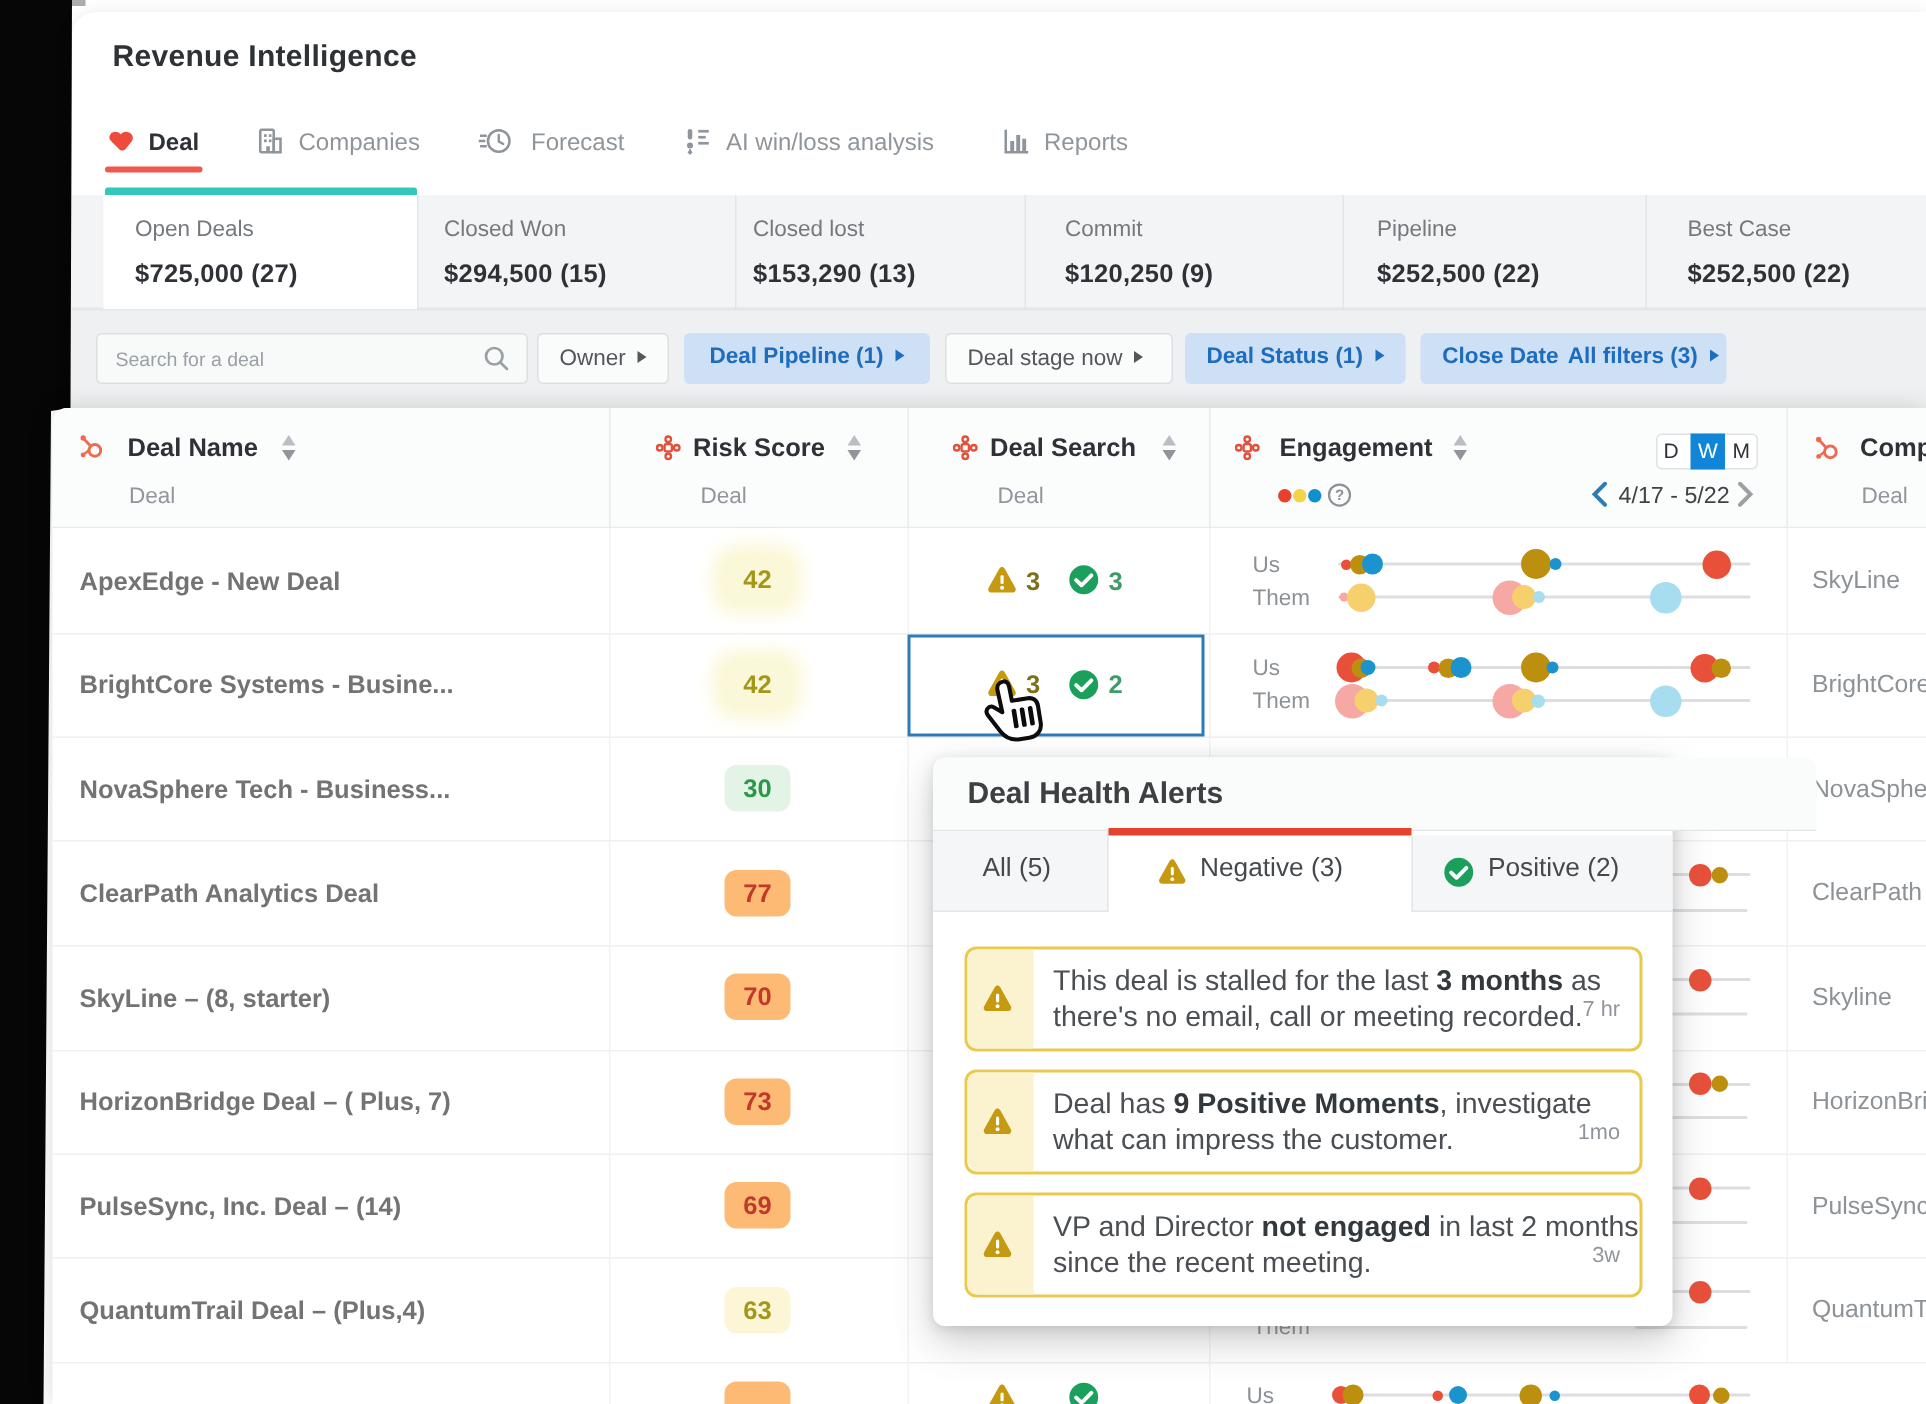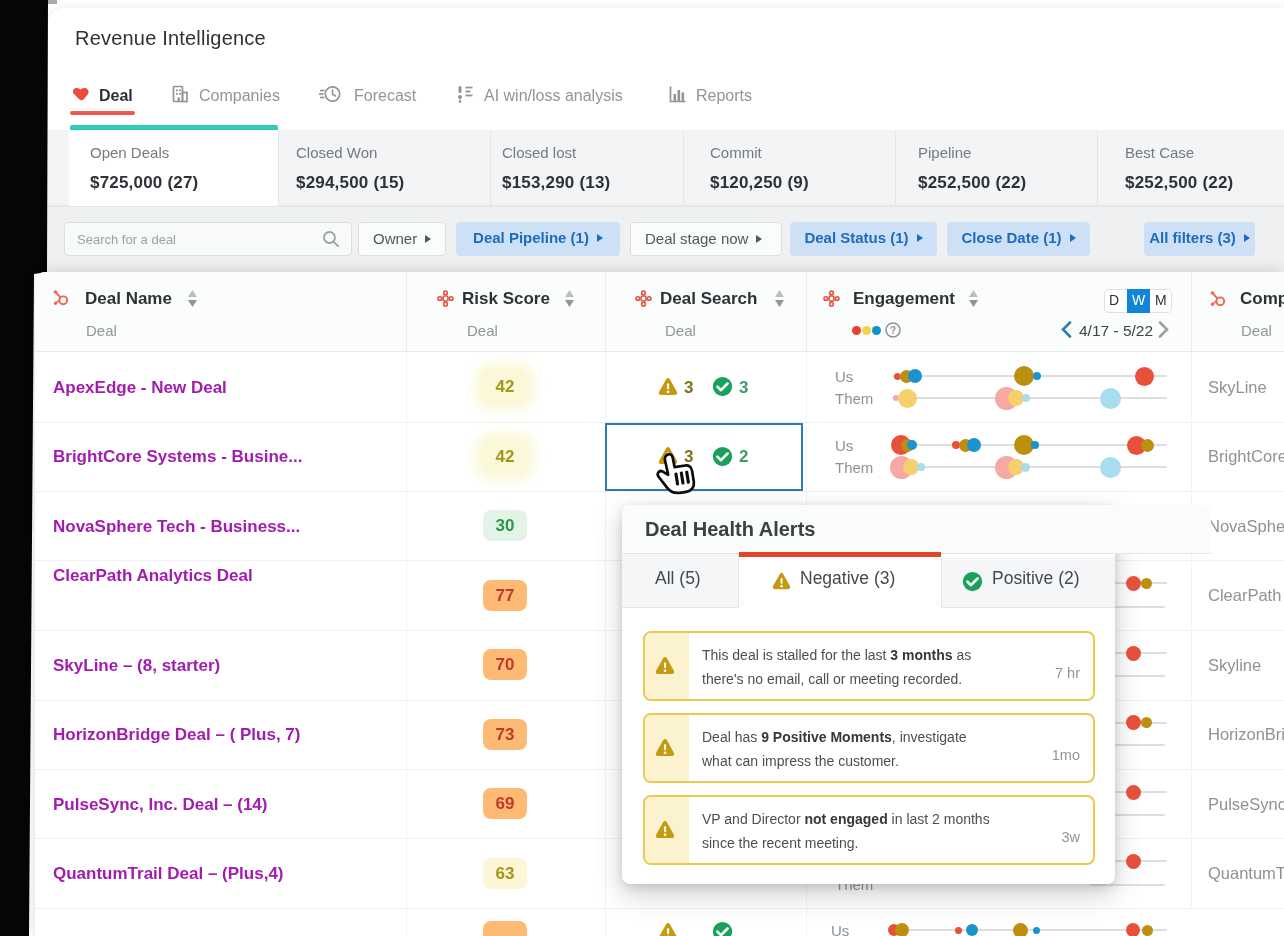--- a/index.html
+++ b/index.html
@@ -1,19 +1,19 @@
 <!DOCTYPE html>
 <html><head><meta charset="utf-8"><style>
 *{margin:0;padding:0;box-sizing:border-box}
 html,body{width:1284px;height:936px;overflow:hidden;background:#fff;font-family:"Liberation Sans",sans-serif}
 #app{position:relative;width:1284px;height:936px;overflow:hidden}
 .abs{position:absolute}
 #blackbg{position:absolute;left:0;top:0;width:50px;height:936px;background:#060606;clip-path:polygon(0 0,48px 0,47px 272px,34px 274px,29px 936px,0 936px)}
 #topcard{position:absolute;left:48px;top:8px;width:1236px;height:282px;background:#fff;border-radius:16px 0 0 0;box-shadow:0 2px 12px rgba(0,0,0,.12)}
-#title{position:absolute;left:75px;top:27px;font-size:20px;font-weight:normal;color:#2e3237;letter-spacing:.2px}
+#title{position:absolute;left:75px;top:27px;font-size:20px;font-weight:bold;color:#2e3237;letter-spacing:.2px}
 .tab{position:absolute;top:87px;font-size:16px;color:#8f959a;white-space:nowrap}
 .tab b{color:#2e3237}
 #dealuline{position:absolute;left:70px;top:111px;width:65px;height:4px;background:#f2564d;border-radius:2px}
 #sumbar{position:absolute;left:48px;top:130px;width:1236px;height:76px;background:#f3f4f5;border-bottom:1px solid #e3e5e7}
 .lab{position:absolute;top:14px;font-size:15px;color:#75797e;white-space:nowrap}
 .val{position:absolute;top:41px;font-size:17px;font-weight:bold;color:#2e3237;white-space:nowrap;letter-spacing:.2px}
 #activetile{position:absolute;left:69px;top:130px;width:209px;height:76px;background:#fff}
 #tealbar{position:absolute;left:70px;top:125px;width:208px;height:5px;background:#32c9b8;border-radius:2px 2px 0 0}
 #filterbar{position:absolute;left:48px;top:206px;width:1236px;height:66px;background:#eef0f1;border-top:1px solid #e4e6e8}
 #searchbox{position:absolute;left:64px;top:222px;width:288px;height:34px;background:#f8f9f9;border:1px solid #dcdfe1;border-radius:4px}
@@ -22,41 +22,41 @@
 .fbtn .arr{display:inline-block;margin-left:8px;margin-bottom:2px;width:0;height:0;border-left:6px solid currentColor;border-top:4.5px solid transparent;border-bottom:4.5px solid transparent;vertical-align:middle}
 .fbtn.plain{color:#53575c;background:#fafbfb;border:1px solid #dcdfe1}
 .fbtn.blue{background:#cde0f5;color:#1d6cbe;font-weight:bold;text-align:center}
 #tablecard{position:absolute;left:35px;top:272px;width:1249px;height:664px;background:#fff;border-radius:10px 0 0 0;box-shadow:0 0 16px rgba(0,0,0,.15)}
 #thead{position:absolute;left:35px;top:272px;width:1249px;height:80px;background:#fbfcfc;border-bottom:1px solid #e7e9ea;border-radius:10px 0 0 0}
 .hsep{position:absolute;top:272px;width:1px;height:80px;background:#e9ebec}
 .hname{position:absolute;font-size:17px;font-weight:bold;color:#2e3237;white-space:nowrap}
 .hsub{position:absolute;font-size:15px;color:#90969b;white-space:nowrap}
 .rowb{position:absolute;left:35px;width:1249px;height:1px;background:#eef0f1}
 .vsep{position:absolute;width:1px;background:#f0f2f3}
-.dname{position:absolute;font-size:17px;font-weight:bold;color:#a21caf;white-space:nowrap}
+.dname{position:absolute;font-size:17px;font-weight:bold;color:#737373;white-space:nowrap}
 .cname{position:absolute;left:1208px;font-size:16.5px;color:#8d9297;white-space:nowrap}
 .pill{position:absolute;width:44px;height:31px;border-radius:8px;text-align:center;font-size:17px;font-weight:bold;line-height:31px}
 .pill.y{background:#fbf8da;color:#a39718;box-shadow:0 0 12px 7px rgba(250,246,205,.9)}
 .pill.y2{background:#fcf6d7;color:#a39718}
 .pill.g{background:#e3f3e6;color:#2c9748}
 .pill.r{background:#fdba74;color:#c0392b}
 .uslab{position:absolute;font-size:15px;color:#8b9196}
 .eline{position:absolute;height:2px;background:#dcdee0;border-radius:1px}
 .dot{position:absolute;border-radius:50%}
 .hcount{position:absolute;font-size:17px;font-weight:bold}
 .hcount.w{color:#7e701b}
 .hcount.g{color:#3f9b67}
 #selcell{position:absolute;left:605px;top:423px;width:198px;height:68px;border:2px solid #2c7bb8}
 #popover{position:absolute;left:622px;top:505px;width:493px;height:379px;background:#fff;border-radius:8px;box-shadow:0 10px 26px rgba(90,90,90,.3), 0 2px 8px rgba(90,90,90,.18)}
 #pophead{position:absolute;left:622px;top:505px;width:589px;height:49px;background:#fafbfb;border-bottom:1px solid #e3e5e7;border-radius:8px 8px 0 0}
 #pophead span{position:absolute;left:23px;top:13px;font-size:20px;font-weight:600;color:#3c4043}
 .ptab{position:absolute;top:554px;height:54px;font-size:17.5px;color:#45494d}
 .alert{position:absolute;left:643px;width:452px;height:70px;border:2px solid #e9c94e;border-radius:8px;background:#fff}
 .aside{position:absolute;left:0;top:0;width:44px;height:100%;background:#fbf2d0;border-radius:6px 0 0 6px}
-.atext{position:absolute;left:57px;top:10px;font-size:14px;color:#4b4f53;line-height:24px;white-space:nowrap}
+.atext{position:absolute;left:57px;top:10px;font-size:19px;color:#4b4f53;line-height:24px;white-space:nowrap}
 .atext b{color:#33383c}
 .astamp{position:absolute;font-size:14.5px;color:#8f959a}
 </style></head><body>
 <div id="app">
 <div id="blackbg"></div>
 <div id="topcard"></div>
 <div class="abs" style="left:48px;top:0;width:9px;height:4px;background:#a9abad"></div>
 <div id="title">Revenue Intelligence</div>
 
 <div class="tab" style="left:99px"><b>Deal</b></div>
@@ -124,21 +124,21 @@
     </div>
 <svg class="abs" style="left:322px;top:230px" width="18" height="18" viewBox="0 0 18 18">
 <circle cx="7.5" cy="7.5" r="5.5" fill="none" stroke="#9aa1a6" stroke-width="1.8"></circle>
 <line x1="11.8" y1="11.8" x2="16" y2="16" stroke="#9aa1a6" stroke-width="1.8" stroke-linecap="round"></line>
 </svg>
 <div class="fbtn plain" style="left:358px;width:88px;padding-left:14px">Owner<span class="arr"></span></div>
 <div class="fbtn blue" style="left:456px;width:164px">Deal Pipeline (1)<span class="arr"></span></div>
 <div class="fbtn plain" style="left:630px;width:152px;padding-left:14px">Deal stage now<span class="arr"></span></div>
 <div class="fbtn blue" style="left:790px;width:147px">Deal Status (1)<span class="arr"></span></div>
 <div class="fbtn blue" style="left:947px;width:143px">Close Date (1)<span class="arr"></span></div>
-<div class="fbtn blue" style="left:1144px;width:111px">All filters (3)<span class="arr"></span></div>
+<div class="fbtn blue" style="left:1040px;width:111px">All filters (3)<span class="arr"></span></div>
 <div id="tablecard"></div>
 <div id="thead"></div>
 <div class="hsep" style="left:406px"></div>
 <div class="hsep" style="left:605px"></div>
 <div class="hsep" style="left:806px"></div>
 <div class="hsep" style="left:1191px"></div>
 <svg class="abs" style="left:52px;top:289px" width="18" height="18" viewBox="0 0 24 24">
 <circle cx="15" cy="15" r="5.2" fill="none" stroke="#ef6950" stroke-width="2.6"></circle>
 <line x1="11.5" y1="11.5" x2="5.5" y2="5" stroke="#ef6950" stroke-width="2.6"></line>
 <circle cx="4.6" cy="4" r="2.4" fill="#ef6950"></circle>
@@ -229,21 +229,21 @@
 <div class="dname" style="left:53px;top:447px">BrightCore Systems - Busine...</div>
 <div class="pill y" style="left:483px;top:441px">42</div>
 <div class="cname" style="top:447px">BrightCore</div>
 <div class="vsep" style="left:1191px;top:422px;height:70px"></div>
 <div class="rowb" style="top:560px"></div>
 <div class="dname" style="left:53px;top:517px">NovaSphere Tech - Business...</div>
 <div class="pill g" style="left:483px;top:510px">30</div>
 <div class="cname" style="top:517px">NovaSphere</div>
 <div class="vsep" style="left:1191px;top:491px;height:70px"></div>
 <div class="rowb" style="top:630px"></div>
-<div class="dname" style="left:53px;top:566px">ClearPath Analytics Deal</div>
+<div class="dname" style="left:53px;top:586px">ClearPath Analytics Deal</div>
 <div class="pill r" style="left:483px;top:580px">77</div>
 <div class="cname" style="top:586px">ClearPath</div>
 <div class="vsep" style="left:1191px;top:560px;height:70px"></div>
 <div class="rowb" style="top:700px"></div>
 <div class="dname" style="left:53px;top:656px">SkyLine – (8, starter)</div>
 <div class="pill r" style="left:483px;top:649px">70</div>
 <div class="cname" style="top:656px">Skyline</div>
 <div class="vsep" style="left:1191px;top:630px;height:70px"></div>
 <div class="rowb" style="top:769px"></div>
 <div class="dname" style="left:53px;top:725px">HorizonBridge Deal – ( Plus, 7)</div>

